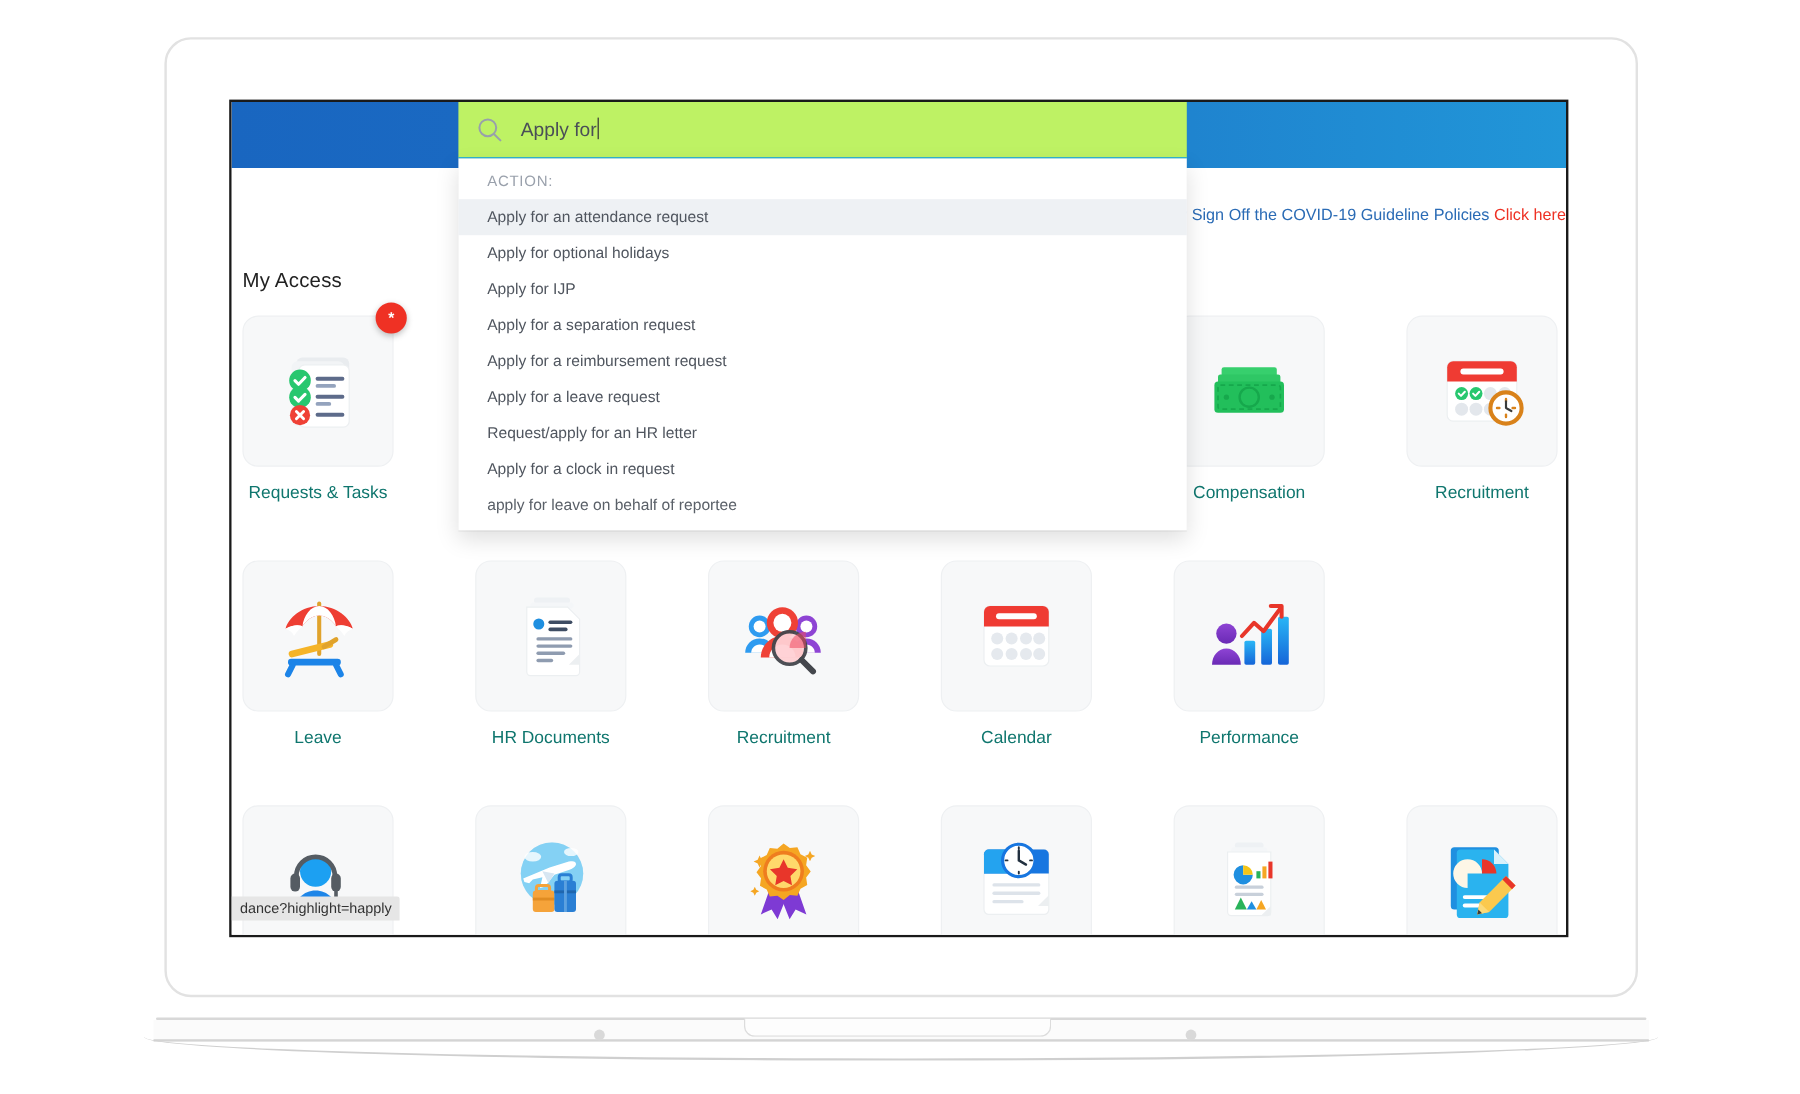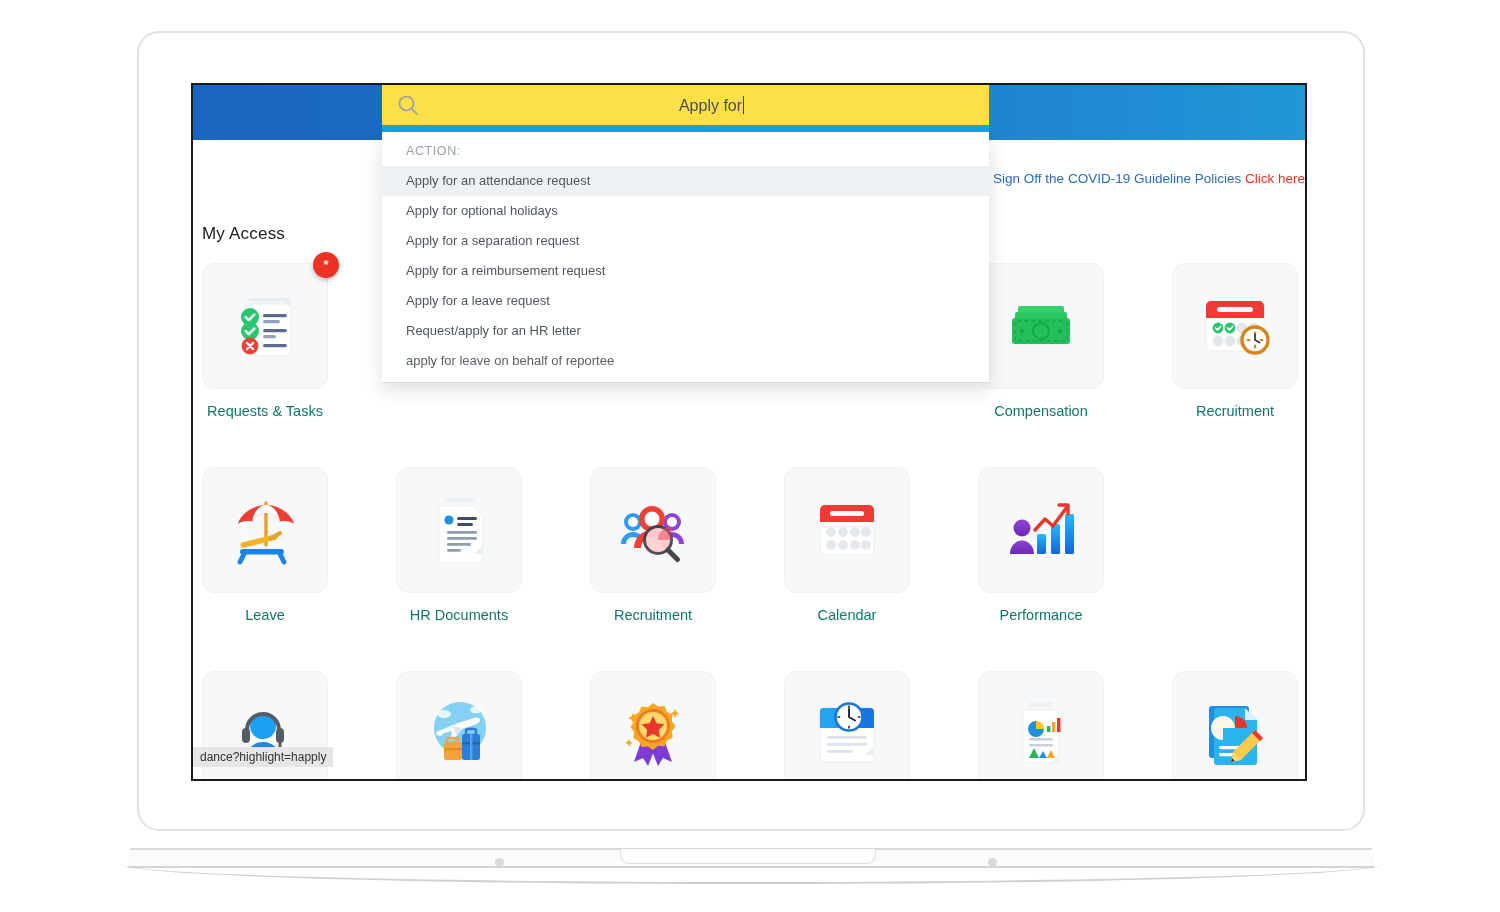--- a/index.html
+++ b/index.html
@@ -105,26 +105,25 @@
     padding:3px 7px 3px 7px;white-space:nowrap;
     border-radius:0 2px 0 0;
   }
 
   
   #search-overlay{
     position:absolute;left:189px;top:0px;width:607px;
     z-index:40;
   }
   #search-bar{
-    width:100%;height:47px;background:#fde047;
-    border-bottom:7px solid #0ea5e9;
+    width:100%;height:47px;background:#bef264;
+    border-bottom:1px solid #0ea5e9;
     display:flex;align-items:center;
     box-shadow:0 1px 0 rgba(0,0,0,.04);
     box-sizing:border-box;
-    text-align:center;
   }
   #search-icon-wrap{width:52px;display:flex;justify-content:center;align-items:center;}
   .caret{
     display:inline-block;width:1px;height:18px;background:#333;
     vertical-align:-3px;margin-left:1px;
   }
   #search-value-display{
     flex:1;font-size:16px;color:#4a4f57;line-height:47px;
   }
   #suggestions{
@@ -471,21 +470,23 @@
         </svg>
       </div>
       <div id="search-value-display"><span>Apply for</span><span class="caret"></span></div>
     </div>
 
     <div id="suggestions">
       <div class="sugg-group-label">ACTION:</div>
 
       <div class="sugg-item active">Apply for an attendance request</div>
       <div class="sugg-item">Apply for optional holidays</div>
+      <div class="sugg-item">Apply for IJP</div>
       <div class="sugg-item">Apply for a separation request</div>
       <div class="sugg-item">Apply for a reimbursement request</div>
       <div class="sugg-item">Apply for a leave request</div>
       <div class="sugg-item">Request/apply for an HR letter</div>
+      <div class="sugg-item">Apply for a clock in request</div>
       <div class="sugg-item lower">apply for leave on behalf of reportee</div>
     </div>
   </div>
 
 </div>
 
 </body></html>

